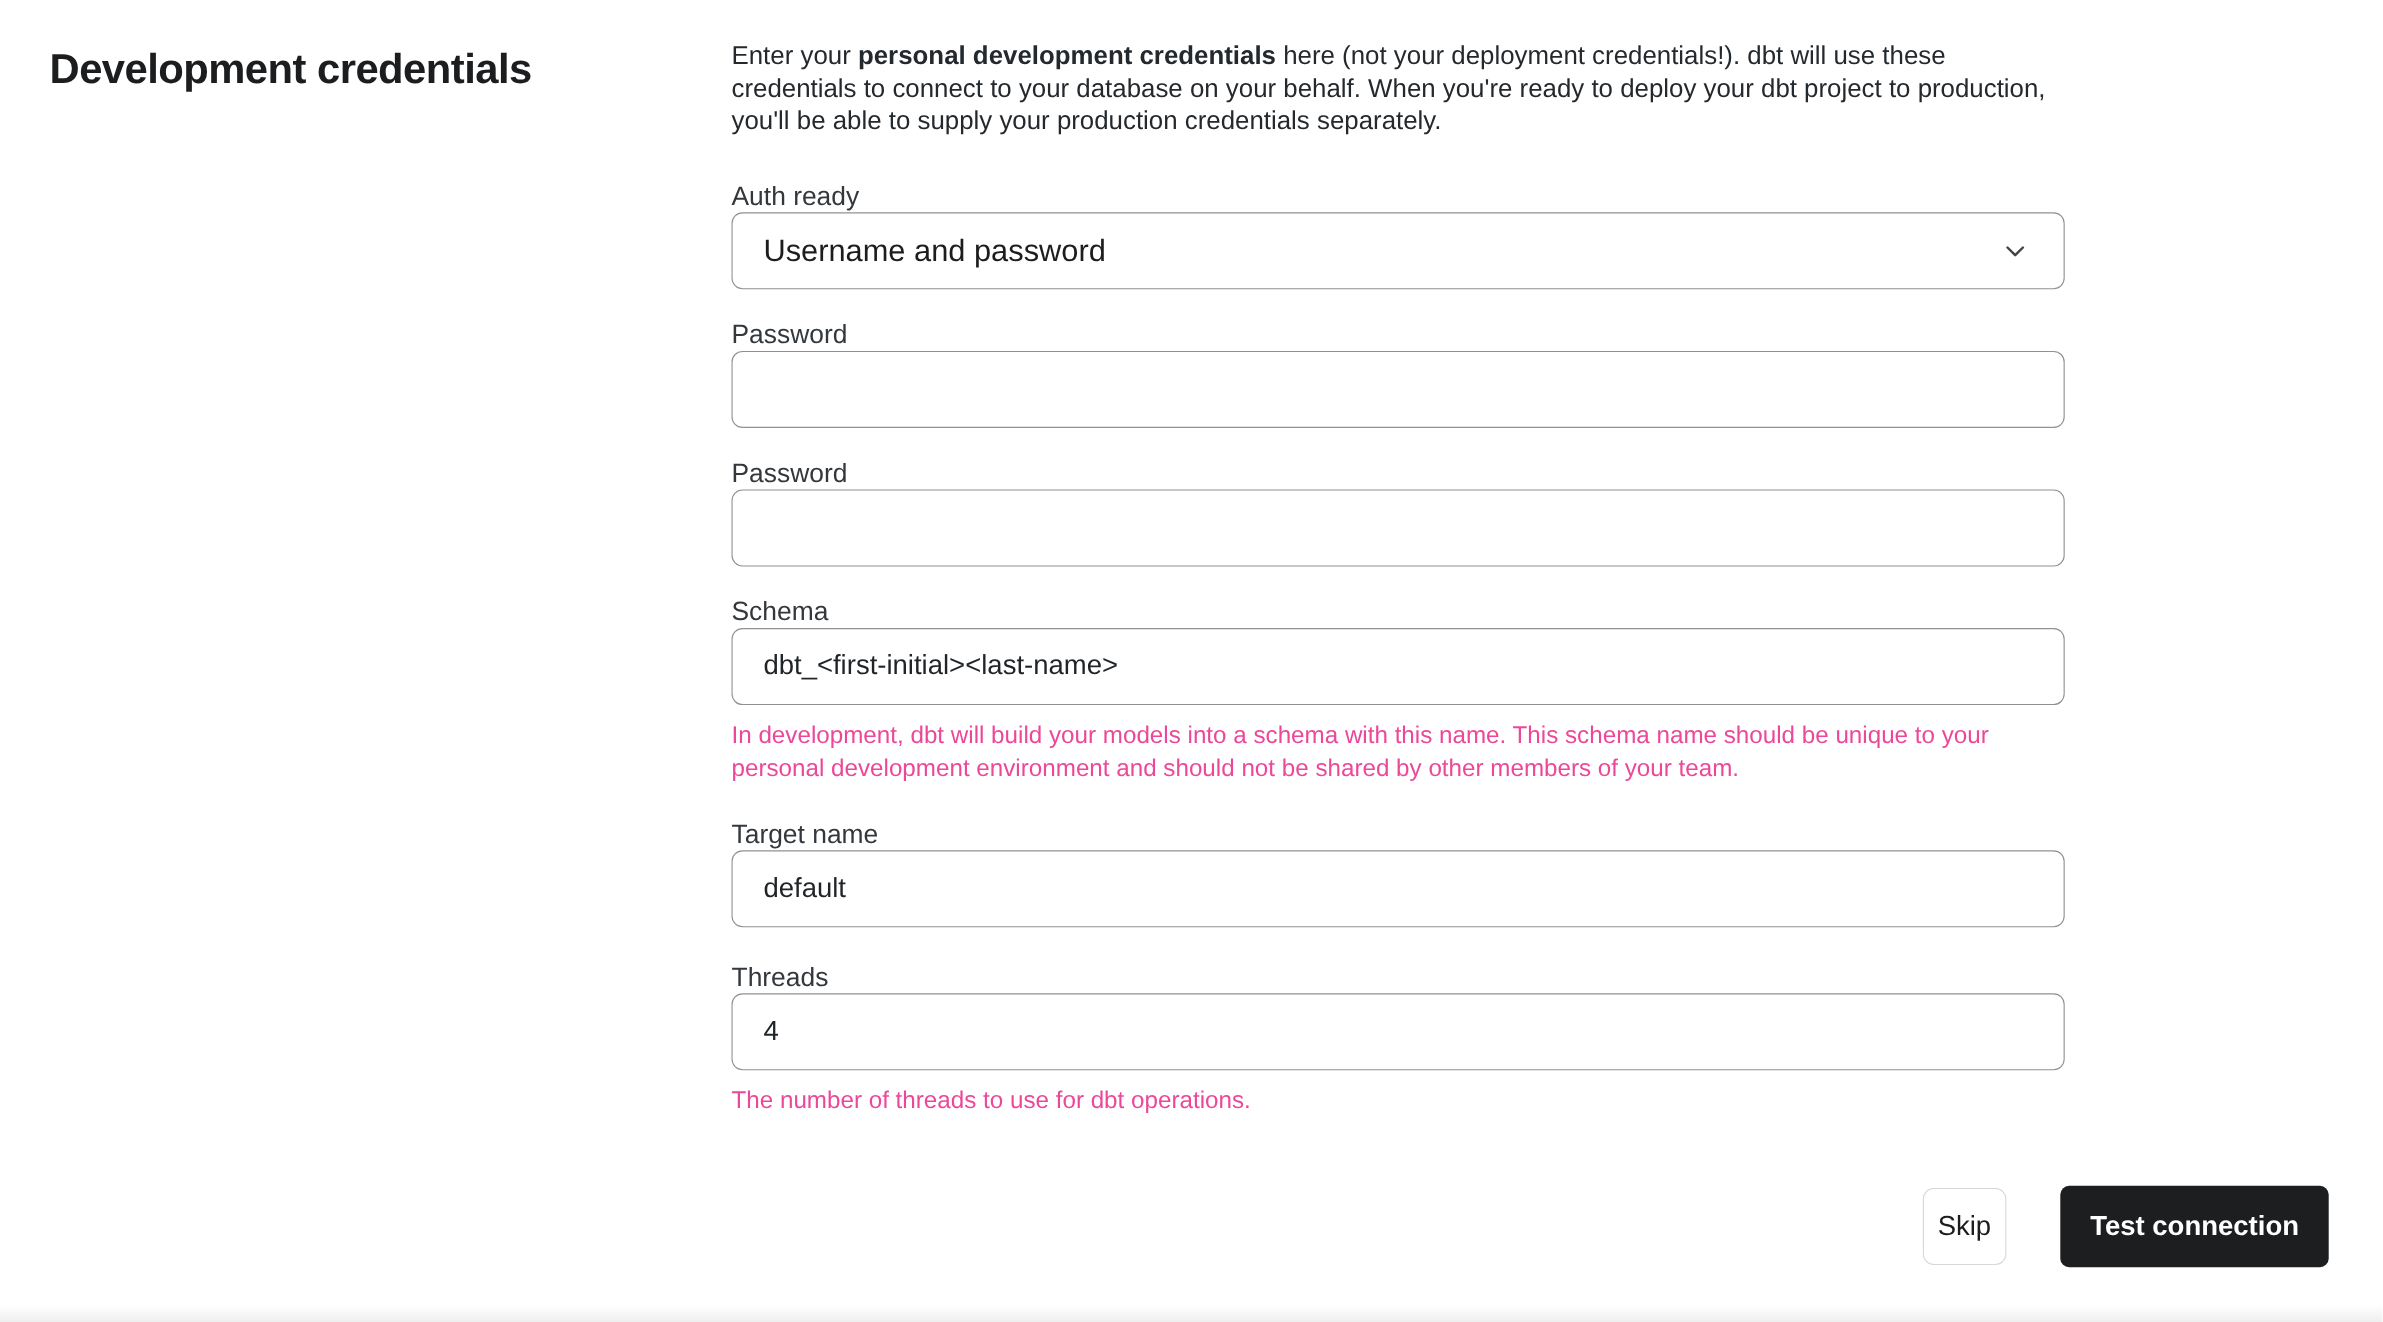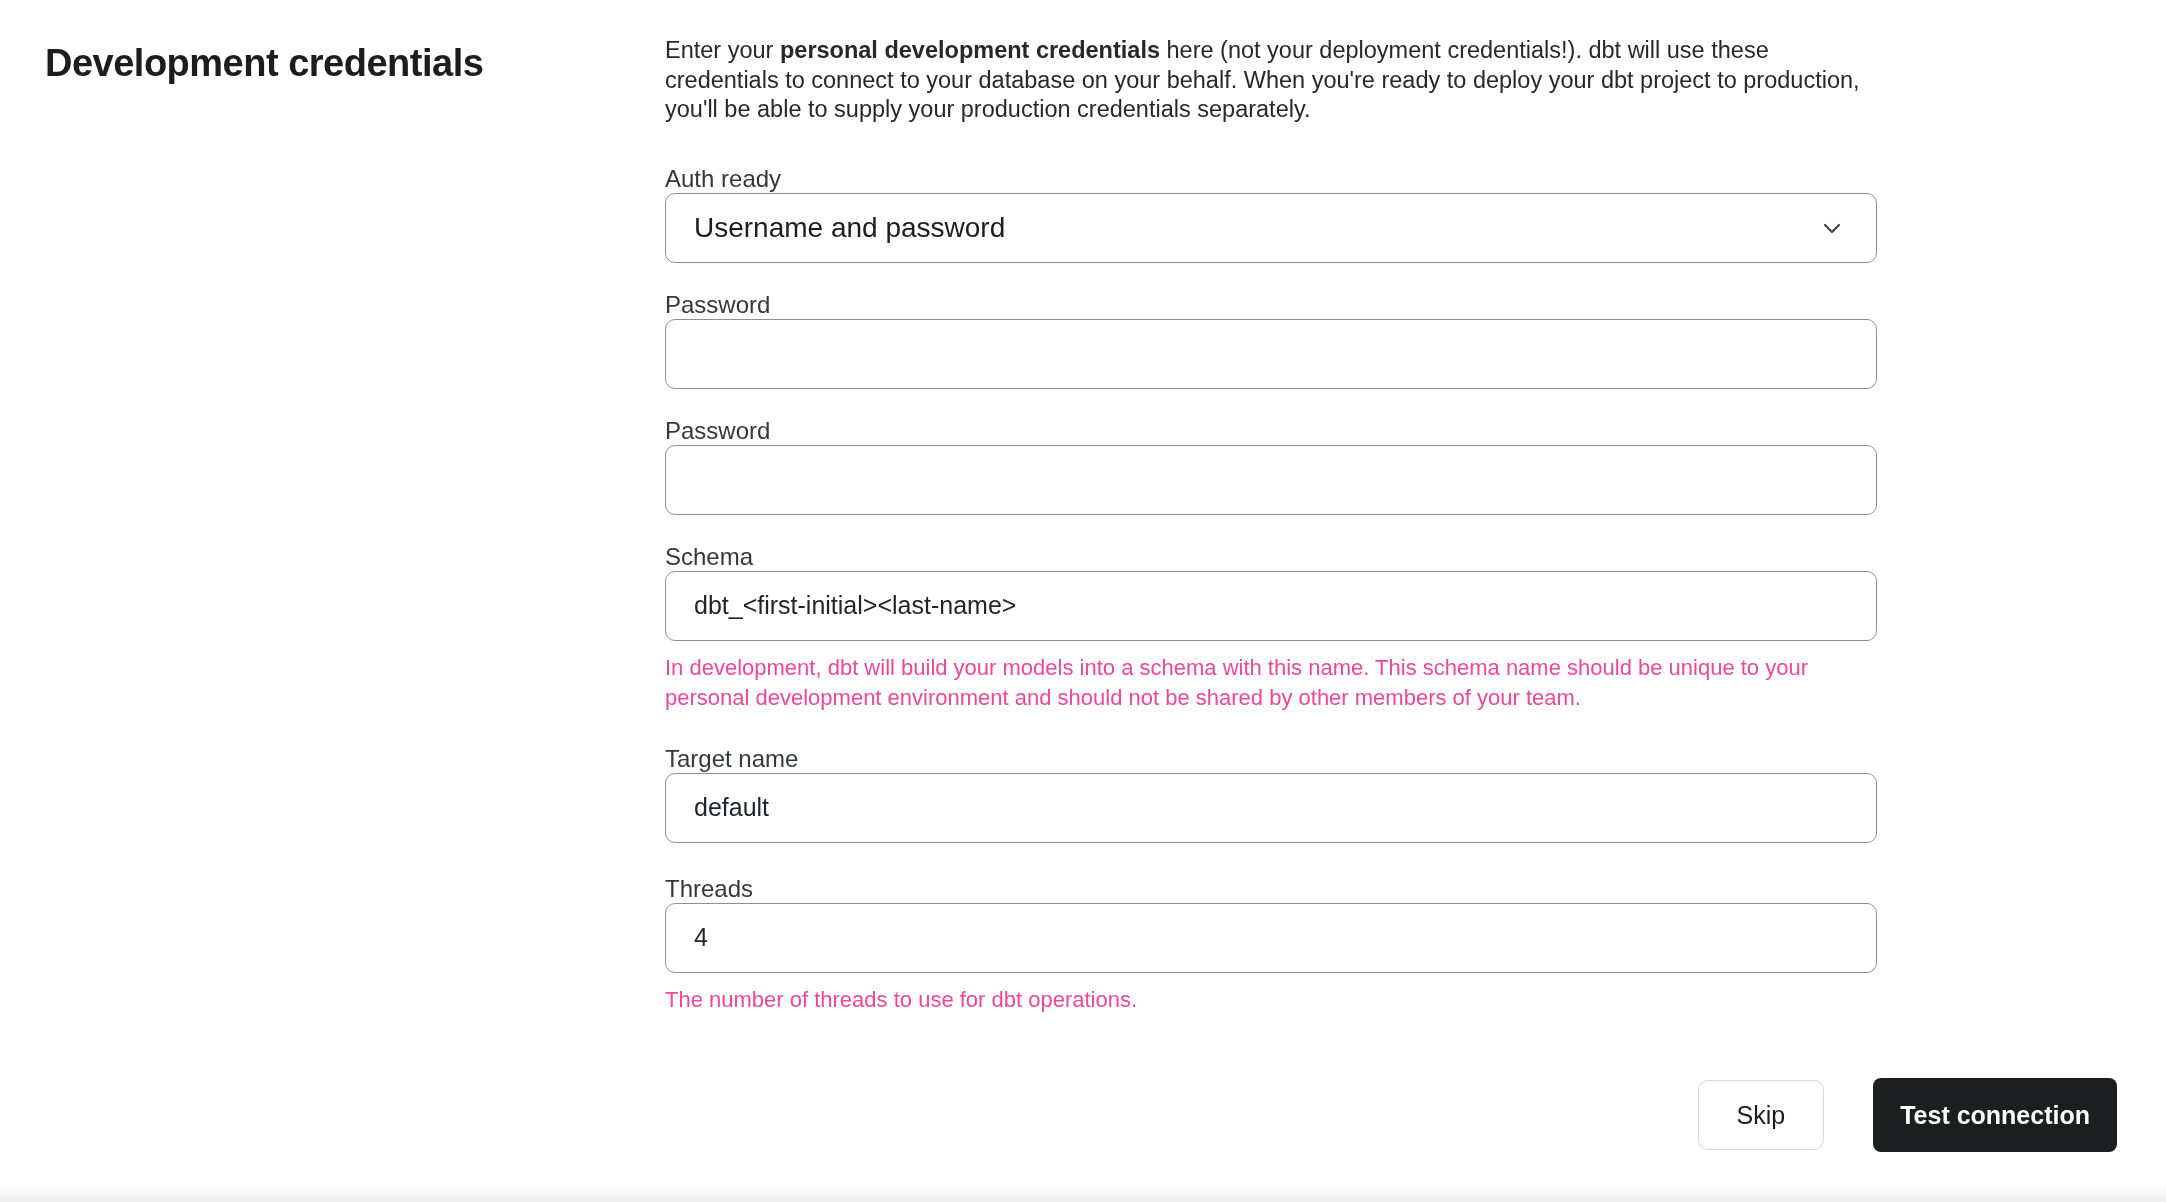--- a/index.html
+++ b/index.html
@@ -76,21 +76,21 @@
   }
   .btn {
     font-family: "Liberation Sans", "DejaVu Sans", sans-serif;
     font-size: 25px;
     border-radius: 10px;
     cursor: pointer;
     white-space: nowrap;
   }
   .btn-secondary {
     height: 70px;
-    padding: 0 38px;
+    padding: 0 13px;
     background: #ffffff;
     border: 1.5px solid #d6d8da;
     color: #1b1d1f;
     font-weight: 500;
   }
   .btn-primary {
     height: 74px;
     padding: 0 27px;
     background: #1c1e20;
     border: none;

